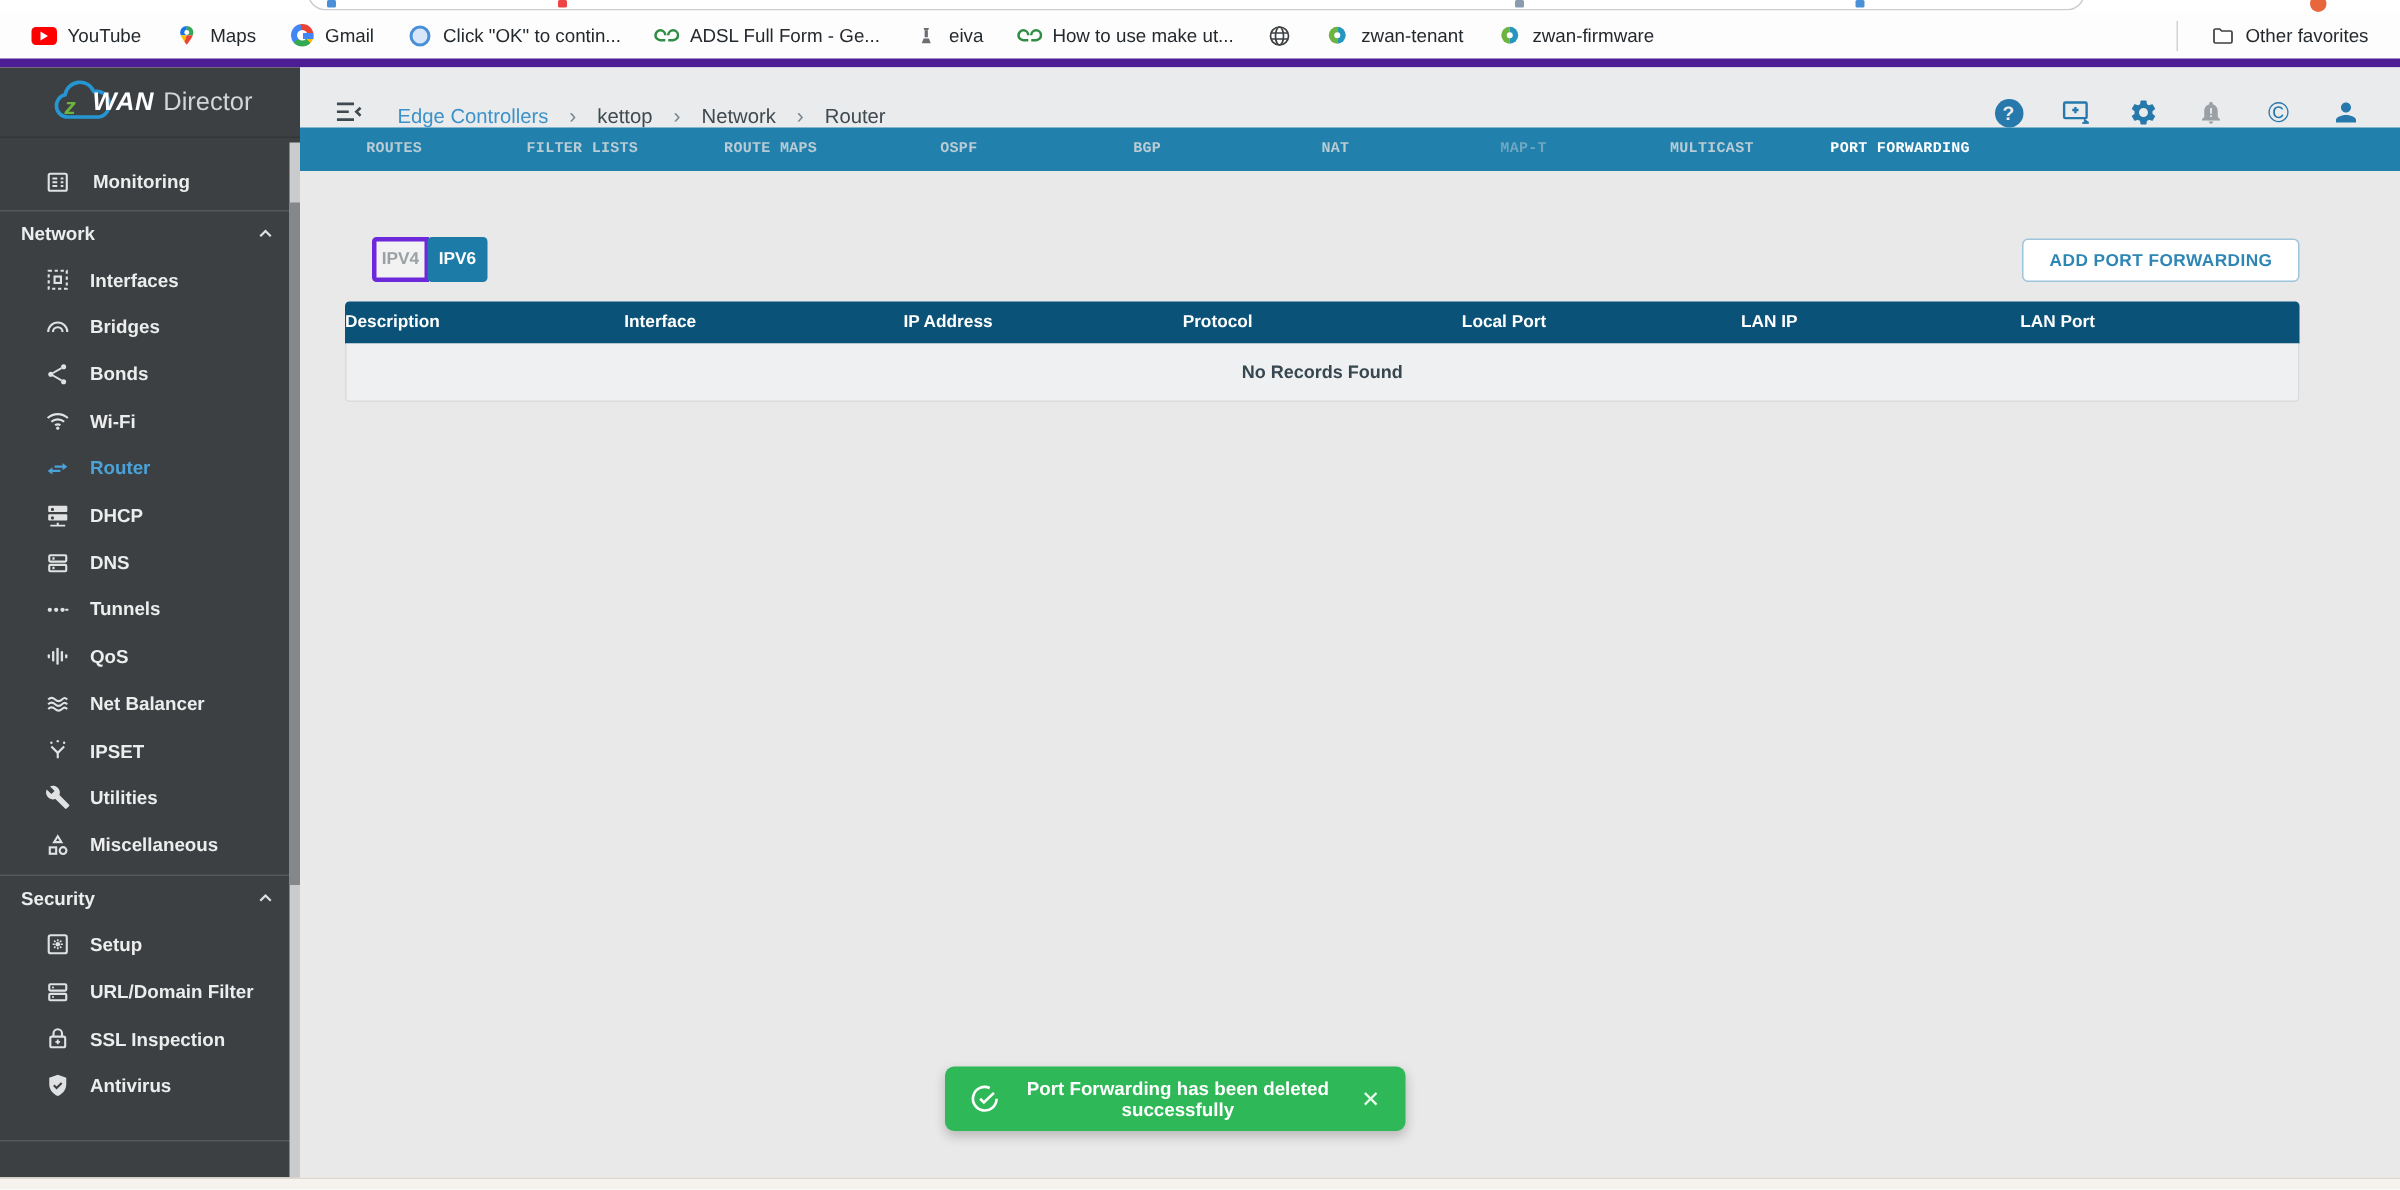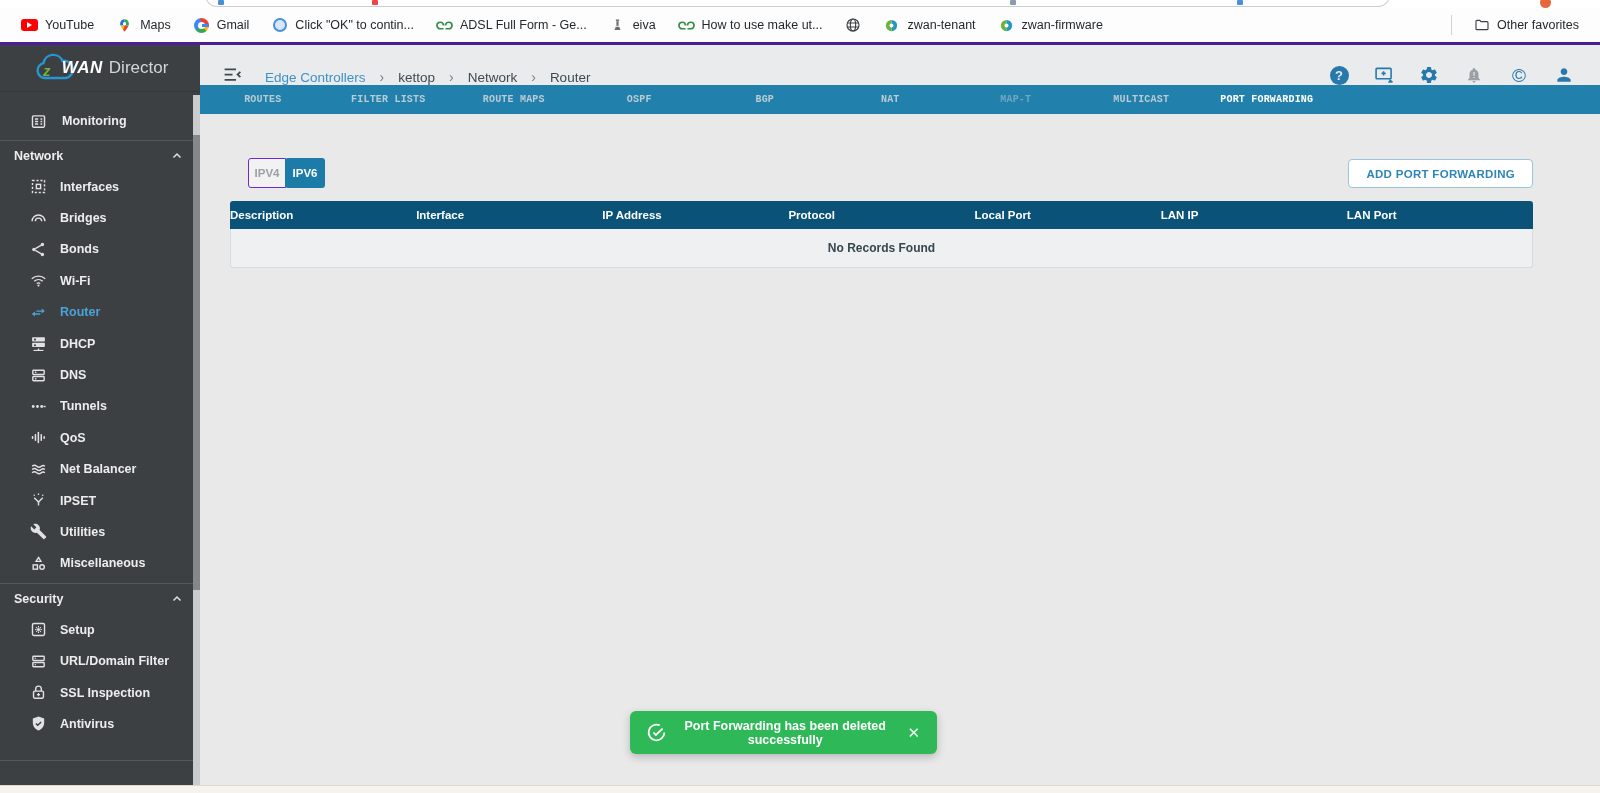--- a/index.html
+++ b/index.html
@@ -8,21 +8,21 @@
 
   
   .chrome-top { position:absolute; top:0; left:0; width:1600px; height:8px; background:#fff; }
   .omnibox-edge { position:absolute; top:-8px; left:205px; width:1185px; height:15px; background:#fff;
                   border:1px solid #c9ccd0; border-top:none; border-radius:0 0 12px 12px; }
   .frag { position:absolute; top:0; width:6px; height:5px; border-radius:1px; }
   .frag-dot { position:absolute; top:-3px; width:11px; height:11px; border-radius:50%; }
 
   
   .bookmarks { position:absolute; top:8px; left:0; width:1600px; height:37px; background:#fdfdfd;
-               border-bottom:3px solid #4c1d95; display:flex; align-items:center; padding:0 10px; }
+               border-bottom:6px solid #4c1d95; display:flex; align-items:center; padding:0 10px; }
   .bm { display:flex; align-items:center; gap:7px; height:28px; padding:0 11px; border-radius:6px;
         font-size:12.5px; color:#24292e; white-space:nowrap; cursor:pointer; }
   .bm-ico { width:17px; height:17px; display:flex; align-items:center; justify-content:center; flex:0 0 auto; }
   .yt { width:17px; height:12px; background:#f00; border-radius:3px; display:flex; align-items:center; justify-content:center; }
   .yt::after { content:""; border-left:5px solid #fff; border-top:3px solid transparent; border-bottom:3px solid transparent; }
   .gicon { width:15px; height:15px; border-radius:50%; position:relative;
            background:conic-gradient(from -90deg,#4285f4 0 80deg,#ea4335 80deg 170deg,#fbbc05 170deg 225deg,#34a853 225deg 318deg,#4285f4 318deg 360deg); }
   .gicon::before { content:""; position:absolute; inset:4px; background:#fdfdfd; border-radius:50%; }
   .gicon::after { content:""; position:absolute; right:0; top:6px; width:7px; height:3.5px; background:#4285f4; }
   .blue-circ { width:14px; height:14px; border-radius:50%; border:2px solid #4a90d9; background:#d7e7f9; }
@@ -67,21 +67,21 @@
 
   .tabbar { height:29px; background:#2181ac; display:flex; }
   .tab { width:125.5px; display:flex; align-items:center; justify-content:center; font-size:10px; font-weight:bold;
          letter-spacing:.2px; color:#b9cbd4; cursor:pointer; white-space:nowrap;font-family:Liberation Mono, monospace; }
   .tab.muted { color:#6fa6c1; }
   .tab.active { color:#fff; }
 
   .content { position:relative; width:1400px; height:671px; }
   .ip-toggle { position:absolute; left:48px; top:44px; display:flex; height:30px; }
   .ip-opt { display:flex; align-items:center; justify-content:center; font-size:11.5px; font-weight:bold; cursor:pointer; }
-  .ip-off { width:38px; background:#f2f2f2; border:1px solid #6d28d9; border-radius:3px 0 0 3px; color:#9aa0a4; }
+  .ip-off { width:38px; background:#f2f2f2; border:3px solid #6d28d9; border-radius:3px 0 0 3px; color:#9aa0a4; }
   .ip-on  { width:40px; background:#1d7ca7; border-radius:3px; color:#fff; margin-left:-1px; }
   .add-btn { position:absolute; right:67px; top:45px; height:29px; padding:0 17px; background:#fff;
              border:1px solid #9cc4da; border-radius:4px; color:#2e86b5; font-size:11.5px; font-weight:bold;
              letter-spacing:.3px; display:flex; align-items:center; cursor:pointer; }
 
   .table { position:absolute; left:30px; top:87px; width:1303px; }
   .thead { height:28px; background:#0a5278; border-radius:3px 3px 0 0; display:grid;
            grid-template-columns:repeat(7,1fr); align-items:center; 
            color:#fff; font-size:11.5px; font-weight:bold; }
   .tempty { height:39px; background:#eef0f1; border:1px solid #d9dbdc; border-top:none; border-radius:0 0 3px 3px;

